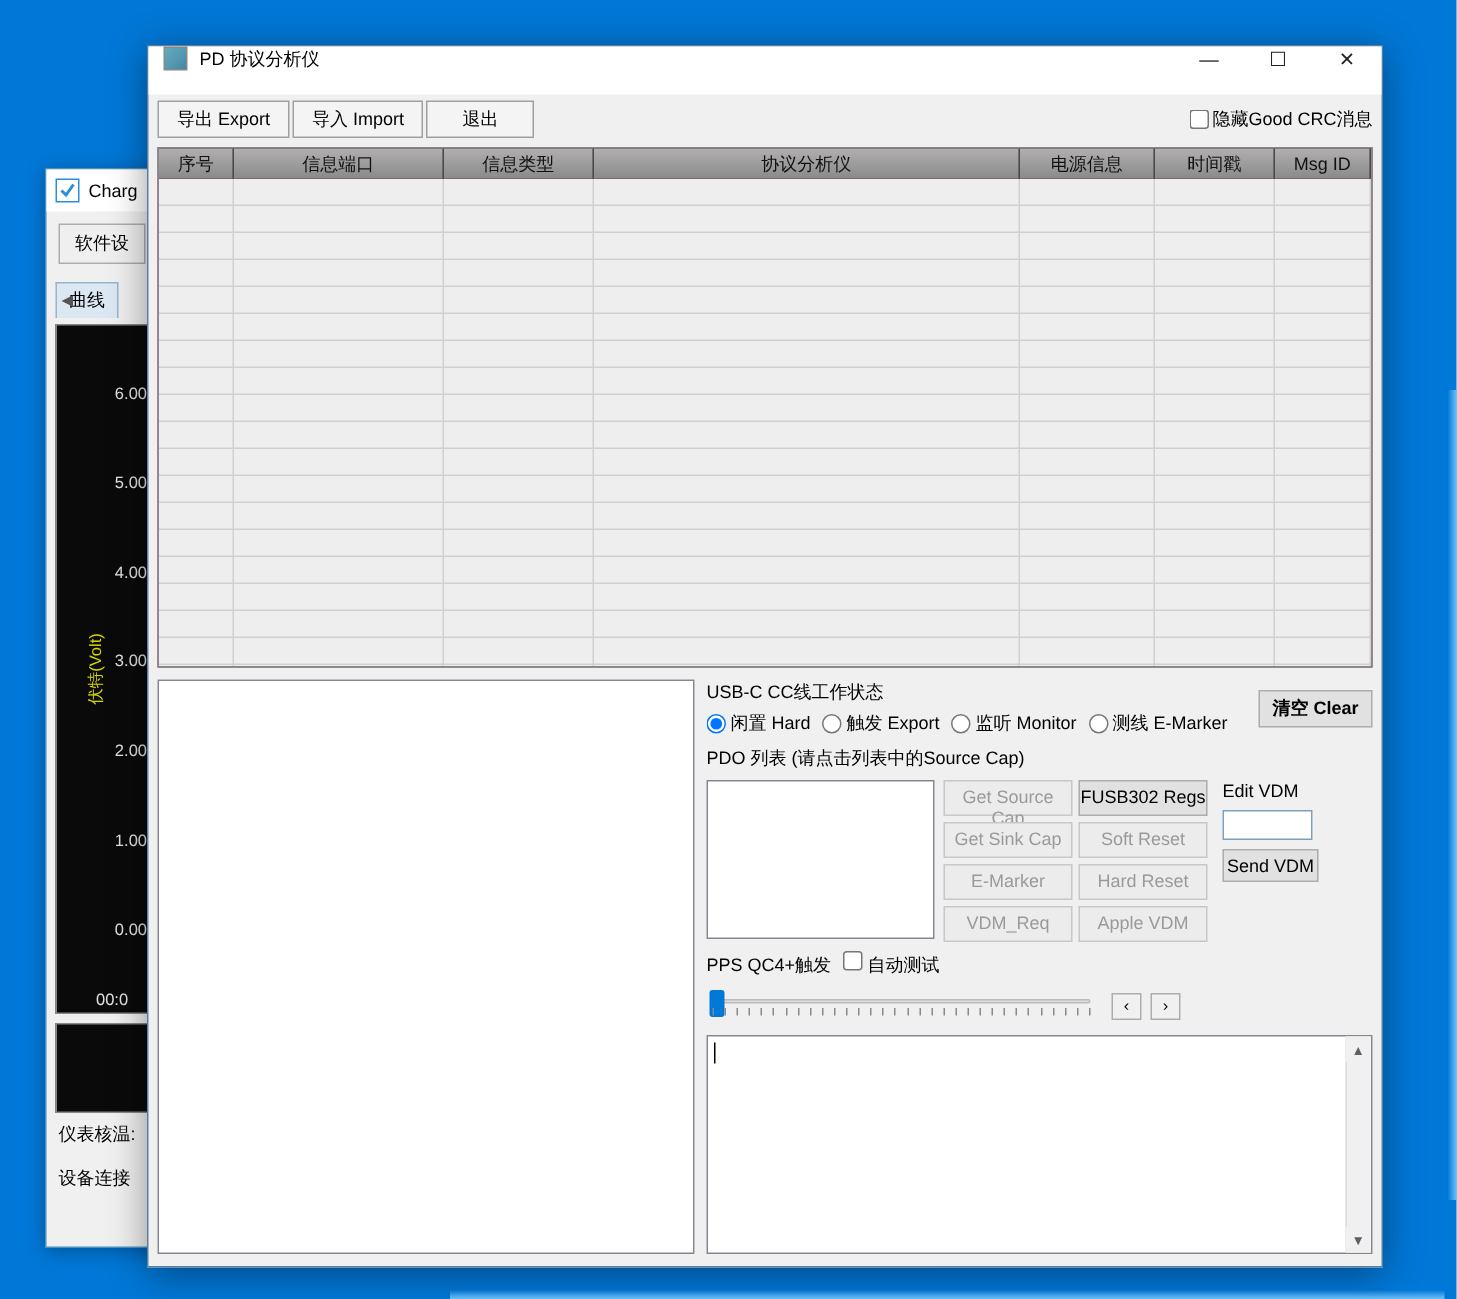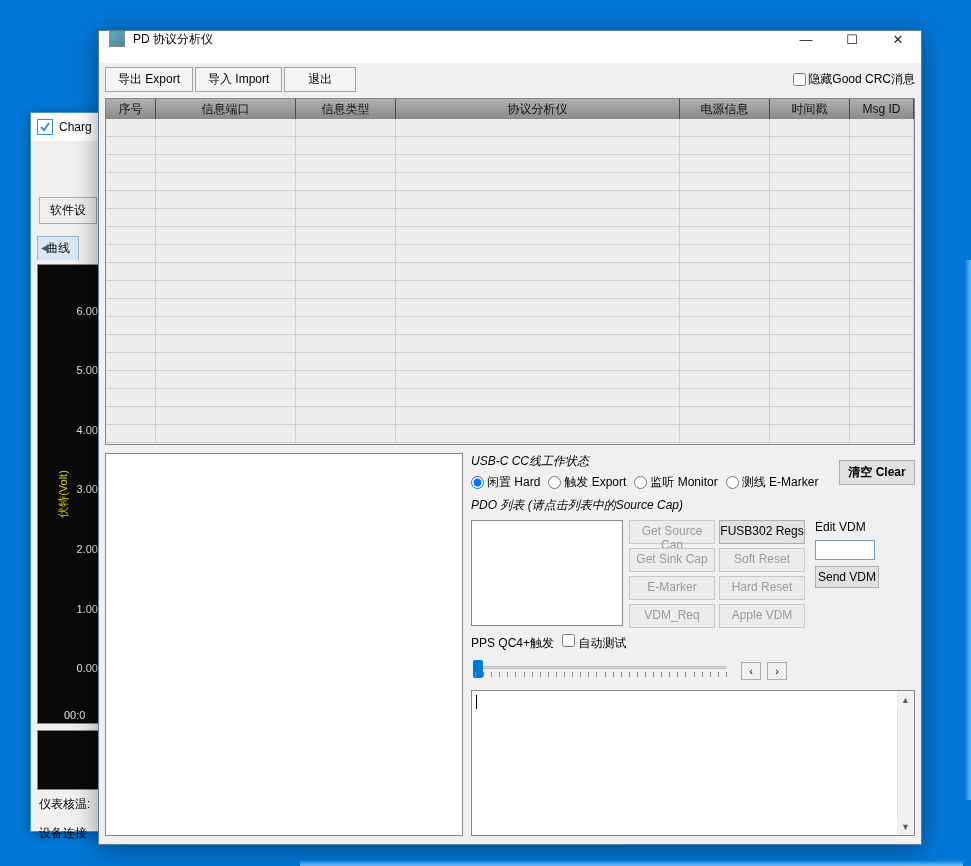--- a/index.html
+++ b/index.html
@@ -11,21 +11,21 @@
   left: 30px; top: 112px;
   width: 600px; height: 720px;
   background: #f0f0f0;
   border: 1px solid #4a90c0;
   box-shadow: 0 2px 12px rgba(0,0,0,0.3);
 }
 .bg-title { display:flex; align-items:center; height:28px; padding:0 6px; background:#fff; font-size:12px; }
 .bg-icon { width:16px; height:16px; margin-right:6px; background:#fff; border:1px solid #2a8fd8; display:inline-flex; align-items:center; justify-content:center; }
 .bg-icon svg { width:12px; height:12px; }
 .bg-toolbar { padding: 8px; display:flex; gap:6px; }
-.bg-toolbar .btn { background:#efefef; border:1px solid #adadad; padding:4px 10px; font-size:12px;margin-top:48px; }
+.bg-toolbar .btn { background:#efefef; border:1px solid #adadad; padding:4px 10px; font-size:12px; }
 .bg-tabhost { position:relative; margin:4px 6px; }
 .bg-tab-arrow { position:absolute; left:4px; top:6px; font-size:10px; color:#555; }
 .bg-tab { display:inline-block; background:#dbe8f4; border:1px solid #99b5cc; border-bottom:none; padding:3px 8px; font-size:12px; }
 .chart-area { margin:0 6px; height:460px; background:#0a0a0a; border:1px solid #888; position:relative; }
 .y-axis-label { position:absolute; left:2px; top:50%; transform: translateY(-50%) rotate(-90deg); transform-origin: center; color:#d6d600; font-size:11px; }
 .y-ticks { position:absolute; left:22px; top:0; height:100%; width:40px; }
 .y-ticks div { position:absolute; right:2px; color:#e0e0e0; font-size:11px; transform: translateY(-50%); }
 .x-tick { position:absolute; bottom:2px; left:26px; color:#e0e0e0; font-size:11px; }
 
 .meter-area { margin:6px; height:60px; background:#0a0a0a; border:1px solid #888; display:flex; align-items:center; justify-content:center; }
@@ -63,21 +63,21 @@
 .grid-row .cell { border-right:1px solid #d0d0d0; border-bottom:1px solid #d0d0d0; background:#eeeeee; }
 
 .c-seq { width:50px; } .c-port { width:140px; } .c-type { width:100px; }
 .c-desc { flex:1; } .c-power { width:90px; } .c-time { width:80px; } .c-msgid { width:64px; }
 
 .lower { display:flex; gap:8px; padding:4px 6px 8px 6px; flex:1; }
 .left-box { width:358px; border:1px solid #828790; background:#fff; }
 .right-panel { flex:1; display:flex; flex-direction:column; gap:6px; font-size:12px; }
 
 .row { display:flex; align-items:center; gap:8px; }
-.section-label { font-size:12px;font-style:italic; }
+.section-label { font-size:12px; }
 .radio-row { display:flex; align-items:center; gap:8px; }
 .radio-row label { display:flex; align-items:center; gap:3px; font-size:12px; }
 
 .btn2 { background:#e1e1e1; border:1px solid #adadad; padding:3px 0; font-size:12px; text-align:center; cursor:default; }
 .btn2.disabled { color:#9a9a9a; border-color:#c8c8c8; background:#ececec; }
 .btn-wide { width:76px;font-weight:bold; }
 
 .pdo-row { display:flex; gap:6px; align-items:flex-start; }
 .pdo-list { width:152px; height:106px; border:1px solid #828790; background:#fff; }
 .pdo-btn-grid { display:grid; grid-template-columns: 86px 86px; grid-auto-rows: 24px; gap:4px; }

